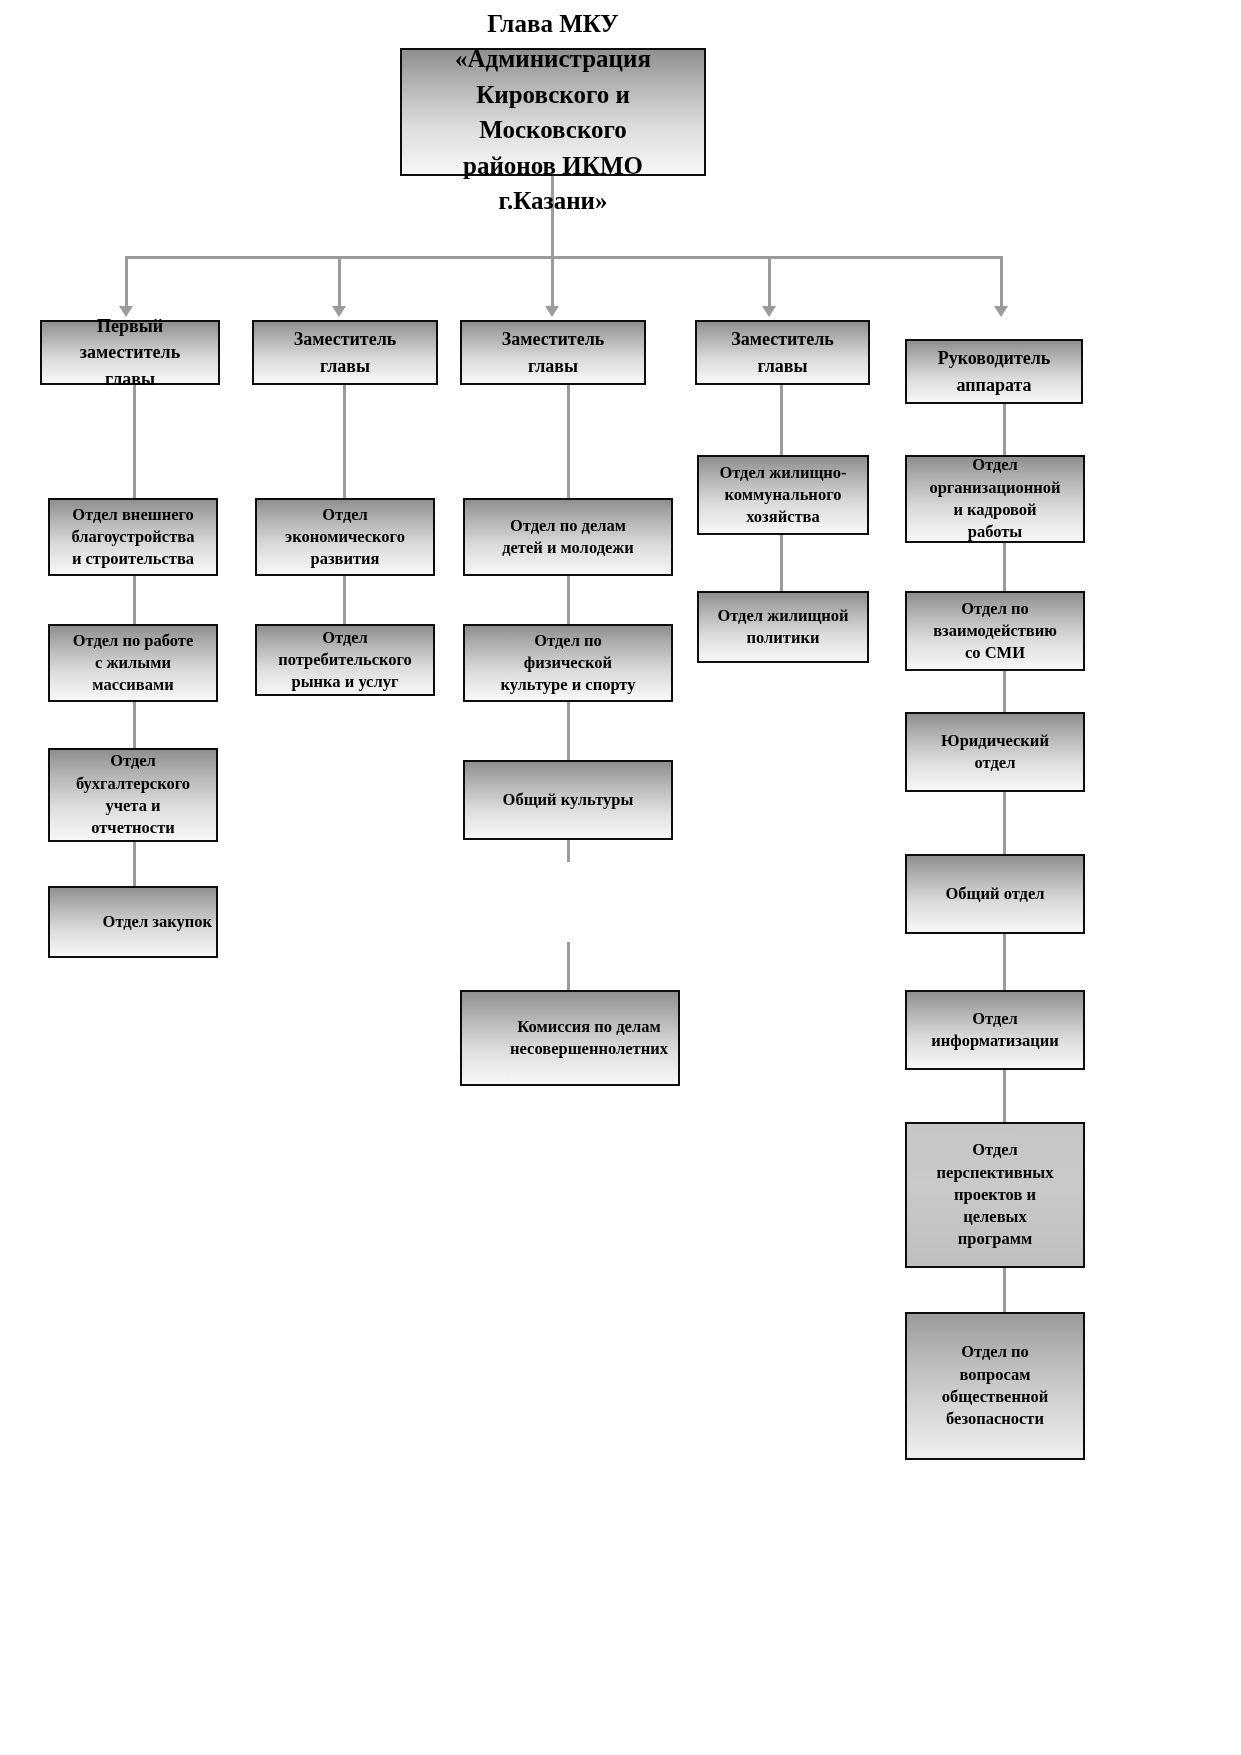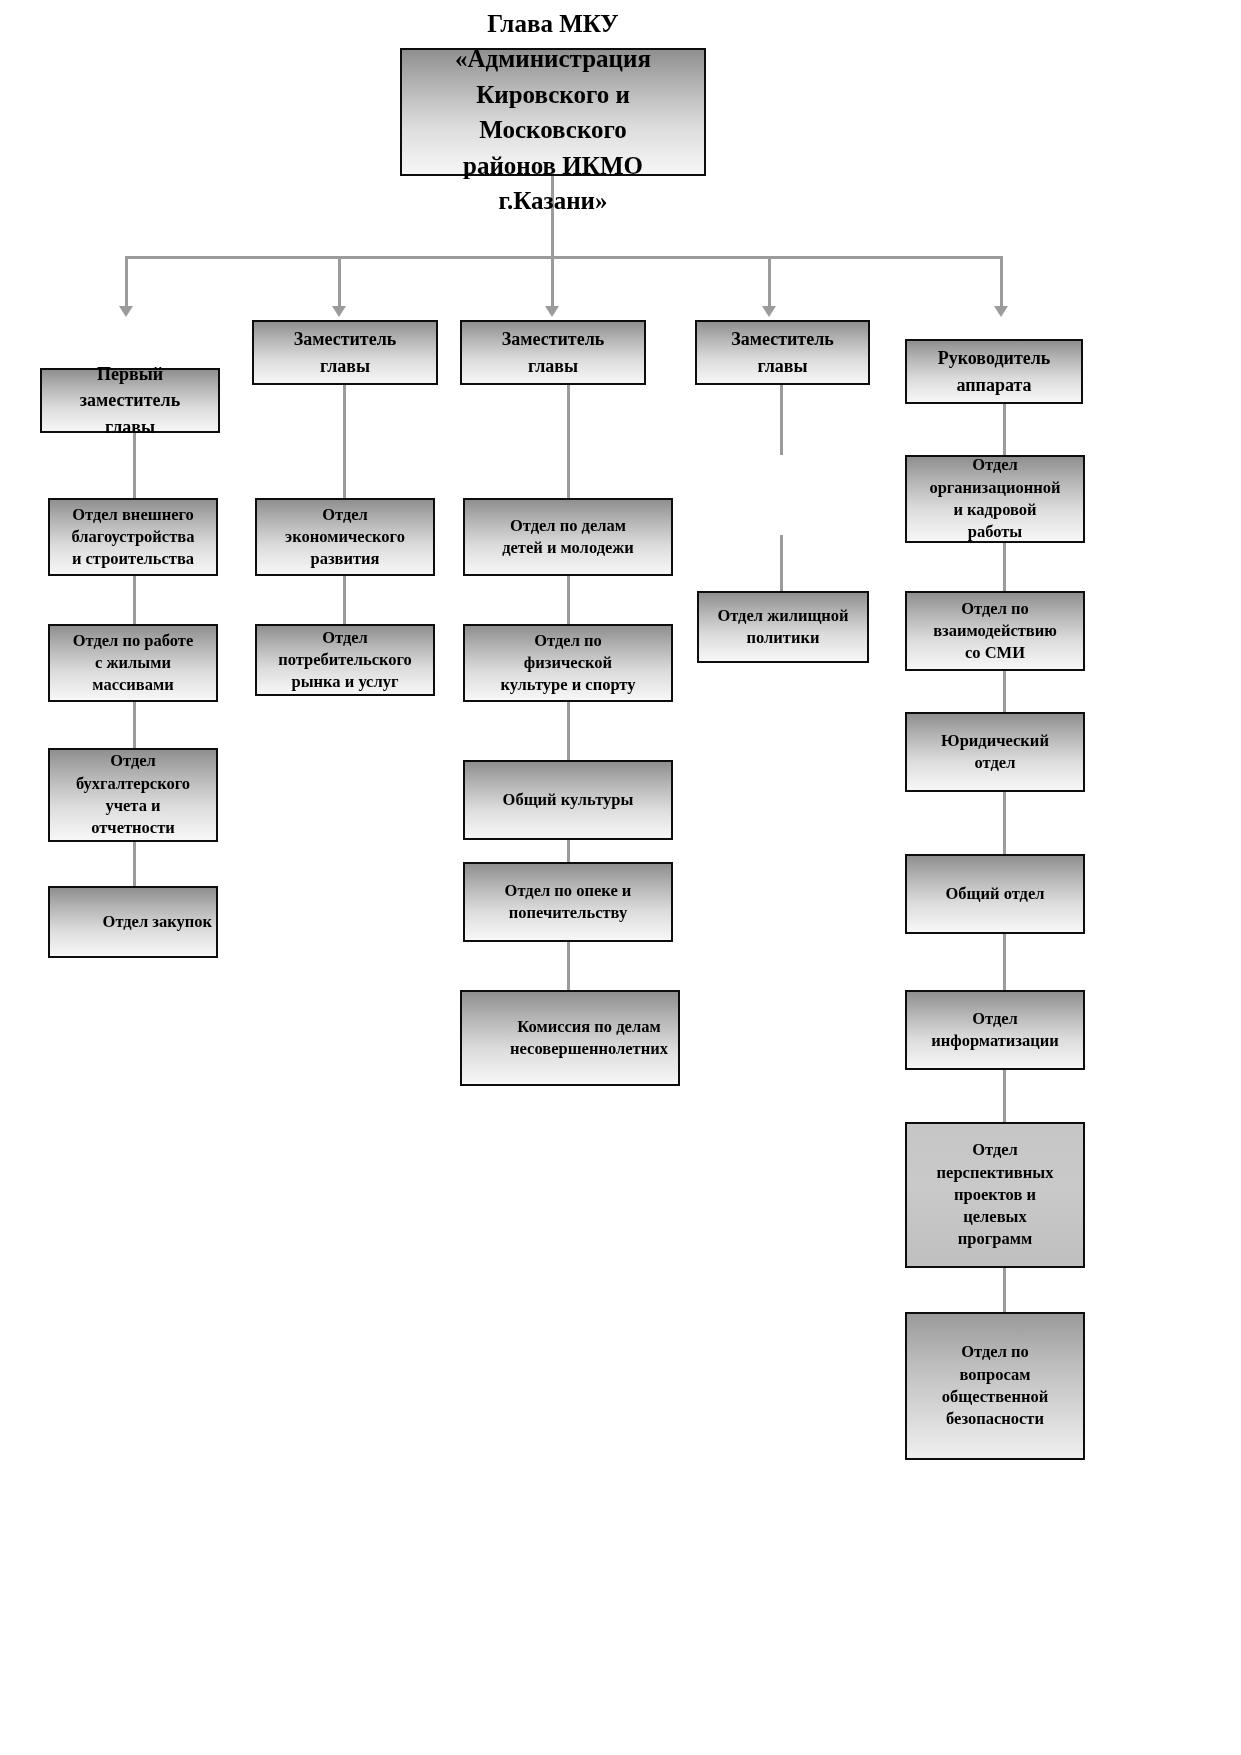--- a/index.html
+++ b/index.html
@@ -110,21 +110,21 @@
 
   <div class="vline" style="left:551px; top:256px; height:52px;"></div>
   <div class="arrow" style="left:545px; top:306px;"></div>
 
   <div class="vline" style="left:768px; top:256px; height:52px;"></div>
   <div class="arrow" style="left:762px; top:306px;"></div>
 
   <div class="vline" style="left:1000px; top:256px; height:52px;"></div>
   <div class="arrow" style="left:994px; top:306px;"></div>
 
-  <div class="node lvl1" style="left:40px; top:320px; width:180px; height:65px;margin-top:48px;">
+  <div class="node lvl1" style="left:40px; top:320px; width:180px; height:65px;">
     <span class="label">Первый
 заместитель
 главы</span>
   </div>
 
   <div class="node lvl1" style="left:252px; top:320px; width:186px; height:65px;">
     <span class="label">Заместитель
 главы</span>
   </div>
 
@@ -196,32 +196,33 @@
 физической
 культуре и спорту</span>
   </div>
 
   <div class="vline" style="left:567px; top:702px; height:58px;"></div>
   <div class="node dept" style="left:463px; top:760px; width:210px; height:80px;">
     <span class="label">Общий культуры</span>
   </div>
 
   <div class="vline" style="left:567px; top:840px; height:22px;"></div>
-  <div class="node dept" style="left:463px; top:862px; width:210px; height:80px;">
-    <span class="label">Отдел по опеке и
-попечительству</span>
-  </div>
 
   <div class="vline" style="left:567px; top:942px; height:48px;"></div>
   <div class="node dept" style="left:460px; top:990px; width:220px; height:96px;padding-left:42px;">
     <span class="label">Комиссия по делам
 несовершеннолетних</span>
   </div>
 
   <div class="vline" style="left:780px; top:385px; height:70px;"></div>
+  <div class="node dept" style="left:697px; top:455px; width:172px; height:80px;">
+    <span class="label">Отдел жилищно-
+коммунального
+хозяйства</span>
+  </div>
 
   <div class="vline" style="left:780px; top:535px; height:56px;"></div>
   <div class="node dept" style="left:697px; top:591px; width:172px; height:72px;">
     <span class="label">Отдел жилищной
 политики</span>
   </div>
 
   <div class="vline" style="left:1003px; top:385px; height:70px;"></div>
   <div class="node dept" style="left:905px; top:455px; width:180px; height:88px;">
     <span class="label">Отдел

